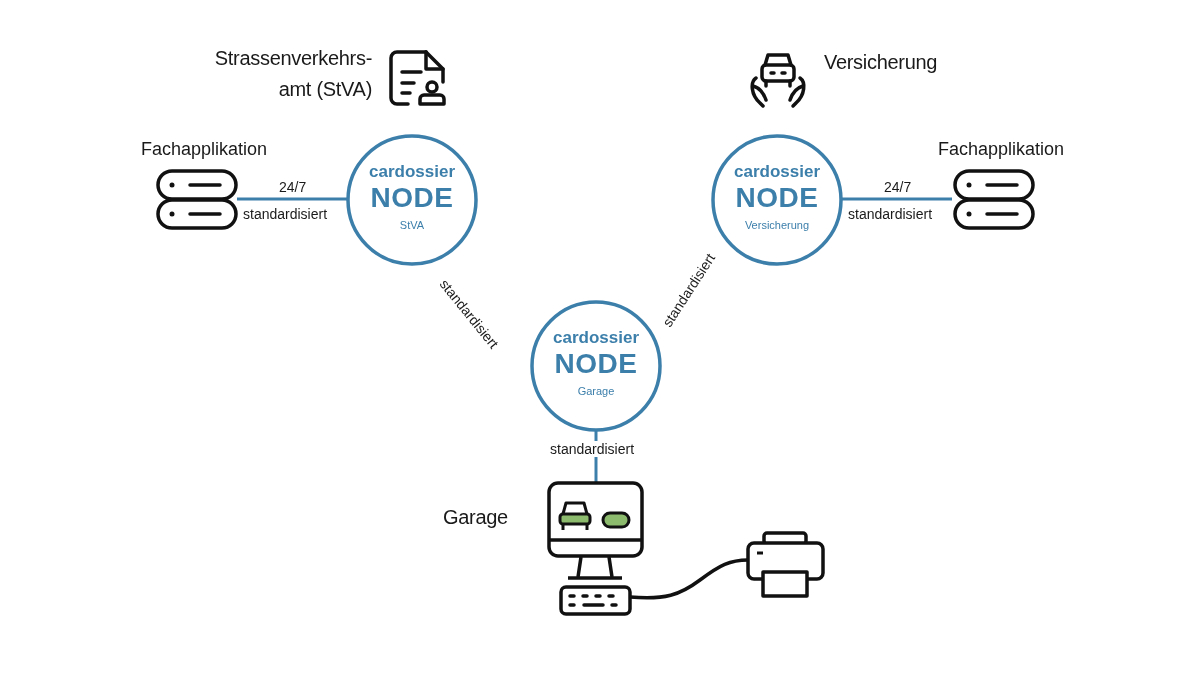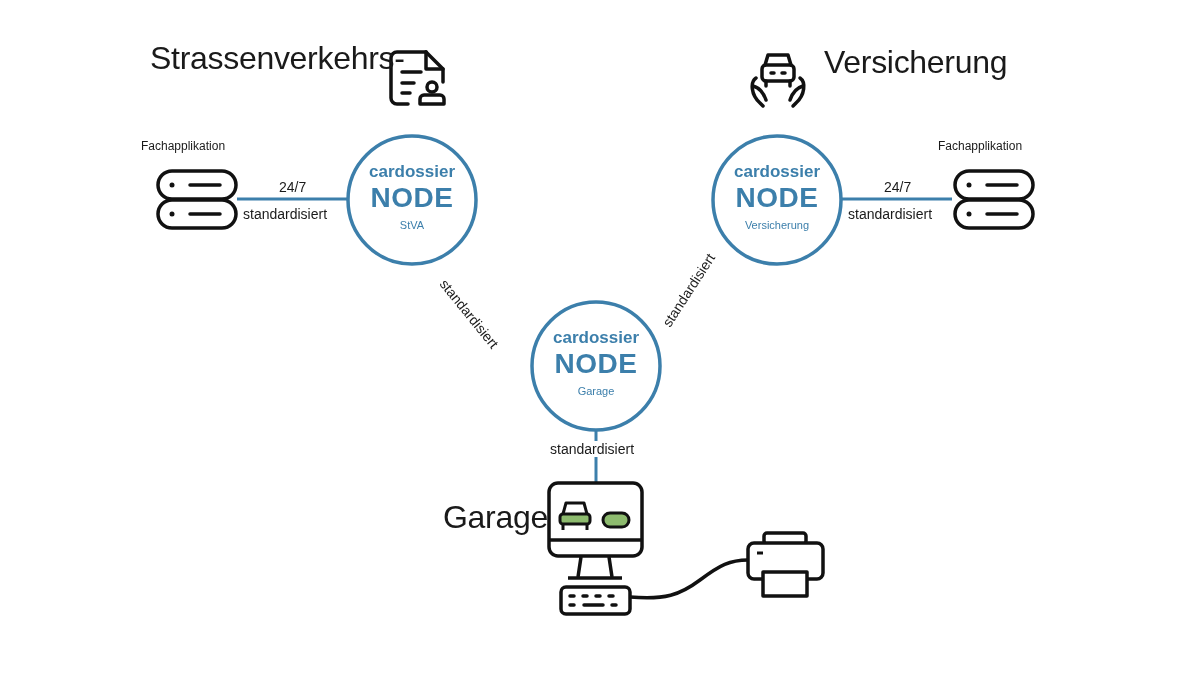--- a/index.html
+++ b/index.html
@@ -1,21 +1,21 @@
 <!DOCTYPE html>
 <html><head>
   <meta charset="utf-8">
   <style>
     html, body { margin: 0; padding: 0; background: #ffffff; }
     body { width: 1200px; height: 673px; position: relative; overflow: hidden;
            font-family: "Liberation Sans", sans-serif; color: #1a1a1a; }
     svg.stage { position: absolute; left: 0; top: 0; }
     .lbl { position: absolute; white-space: nowrap; font-family: "Liberation Sans", sans-serif; }
-    .title { font-size: 32px; line-height: 31px; color: #1a1a1a; letter-spacing: -0.3px; }
-    .small { font-size: 12px; color: #1a1a1a; }
+    .title { font-size: 20px; line-height: 31px; color: #1a1a1a; letter-spacing: -0.3px; }
+    .small { font-size: 18px; color: #1a1a1a; }
     .conn { font-size: 14px; color: #1a1a1a; }
     .node-text { position: absolute; width: 130px; text-align: center; color: #3c7fab; }
     .node-text .brand { font-size: 17px; font-weight: bold; display: block; line-height: 19px; text-align: center; }
     .node-text .big { font-size: 28px; font-weight: bold; display: block; line-height: 34px; letter-spacing: 0.5px; }
     .node-text .sub { font-size: 11px; display: block; line-height: 20px; }
   </style>
 </head>
 <body>
 
 <svg class="stage" width="1200" height="673" viewBox="0 0 1200 673" xmlns="http://www.w3.org/2000/svg">
@@ -101,20 +101,21 @@
   <g stroke="#111" stroke-width="3.5" fill="#fff" stroke-linejoin="round">
     <rect x="764" y="533" width="42" height="11" rx="3"></rect>
     <rect x="748" y="543" width="75" height="36" rx="6"></rect>
     <line x1="757" y1="553" x2="763" y2="553" stroke-width="3"></line>
     <rect x="763" y="572" width="44" height="24"></rect>
   </g>
 </svg>
 
 <div class="lbl title" style="left:150px; top:43px; text-align:right; width:222px;">
   <div>Strassenverkehrs-</div>
+  <div>amt (StVA)</div>
 </div>
 <div class="lbl title" style="left:824px; top:47px;">Versicherung</div>
 <div class="lbl title" style="left:443px; top:502px;">Garage</div>
 
 <div class="lbl small" style="left:141px; top:139px;">Fachapplikation</div>
 <div class="lbl small" style="left:938px; top:139px;">Fachapplikation</div>
 
 <div class="lbl conn" style="left:279px; top:179px;">24/7</div>
 <div class="lbl conn" style="left:243px; top:206px;">standardisiert</div>
 <div class="lbl conn" style="left:884px; top:179px;">24/7</div>

